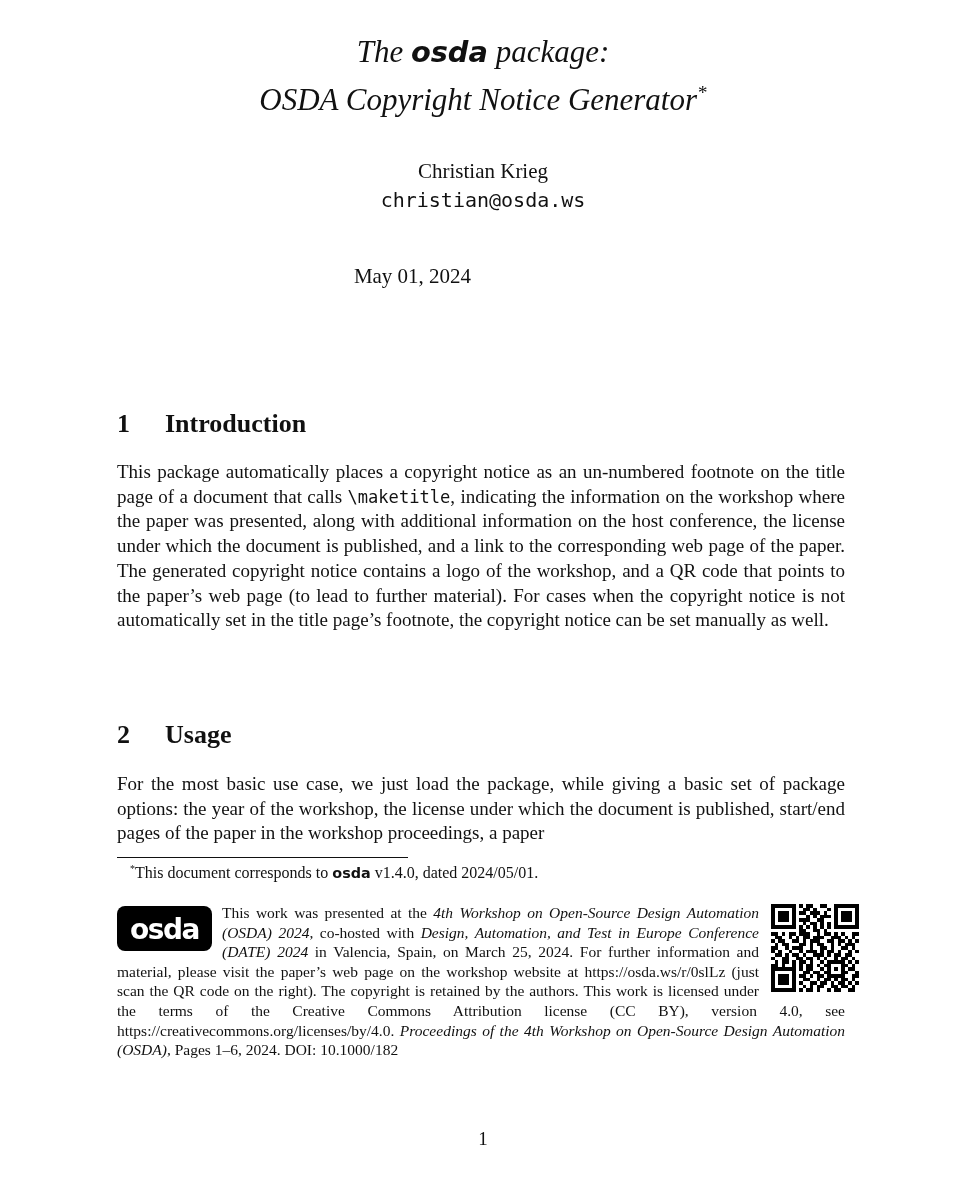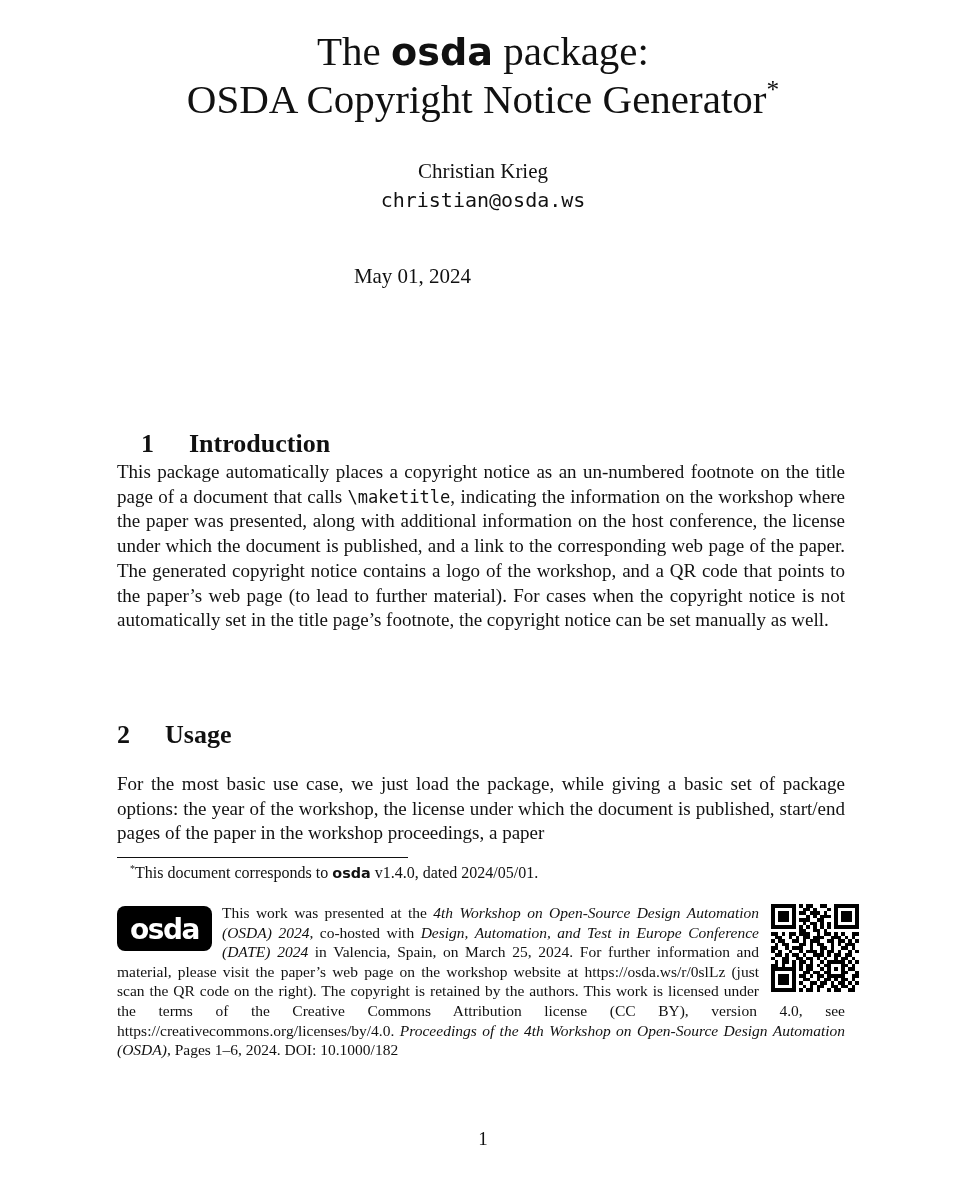--- a/index.html
+++ b/index.html
@@ -10,39 +10,39 @@
 
   
   .seg-sans { font-family:"DejaVu Sans", sans-serif; font-weight:600; font-size:93%; }
   .seg-mono { font-family:"DejaVu Sans Mono", monospace; font-size:90%; }
   .seg-sup  { vertical-align:super; font-size:62%; line-height:0; }
   .seg-i    { font-style:italic; }
   .seg-b    { font-weight:normal; }
 
   .title-block {
     position:absolute; top:28px; left:0; width:966px;
-    text-align:center; font-size:41px; line-height:47px;
+    text-align:center; font-size:31px; line-height:47px;font-style:italic;
   }
 
   .author-block {
     position:absolute; top:157px; left:0; width:966px;
     text-align:center; font-size:21px; line-height:29px;
   }
   .author-email { font-family:"DejaVu Sans Mono", monospace; font-size:20px; }
 
   .date-line {
     position:absolute; top:264px; left:0; width:825px;
     text-align:center; font-size:21px;
   }
 
   .section-heading {
     position:absolute; left:117px; width:728px;
     font-size:26px; font-weight:bold; line-height:32px;
   }
-  #sec1-heading { top:428px;margin-left:24px; }
+  #sec1-heading { top:408px; }
   #sec2-heading { top:719px; }
   .section-heading .num { display:inline-block; width:48px; }
 
   .para {
     position:absolute; left:117px; width:728px;
     font-size:19px; line-height:24.7px; text-align:justify;
   }
   #intro-para { top:460px; }
   #usage-para { top:772px; }
 

